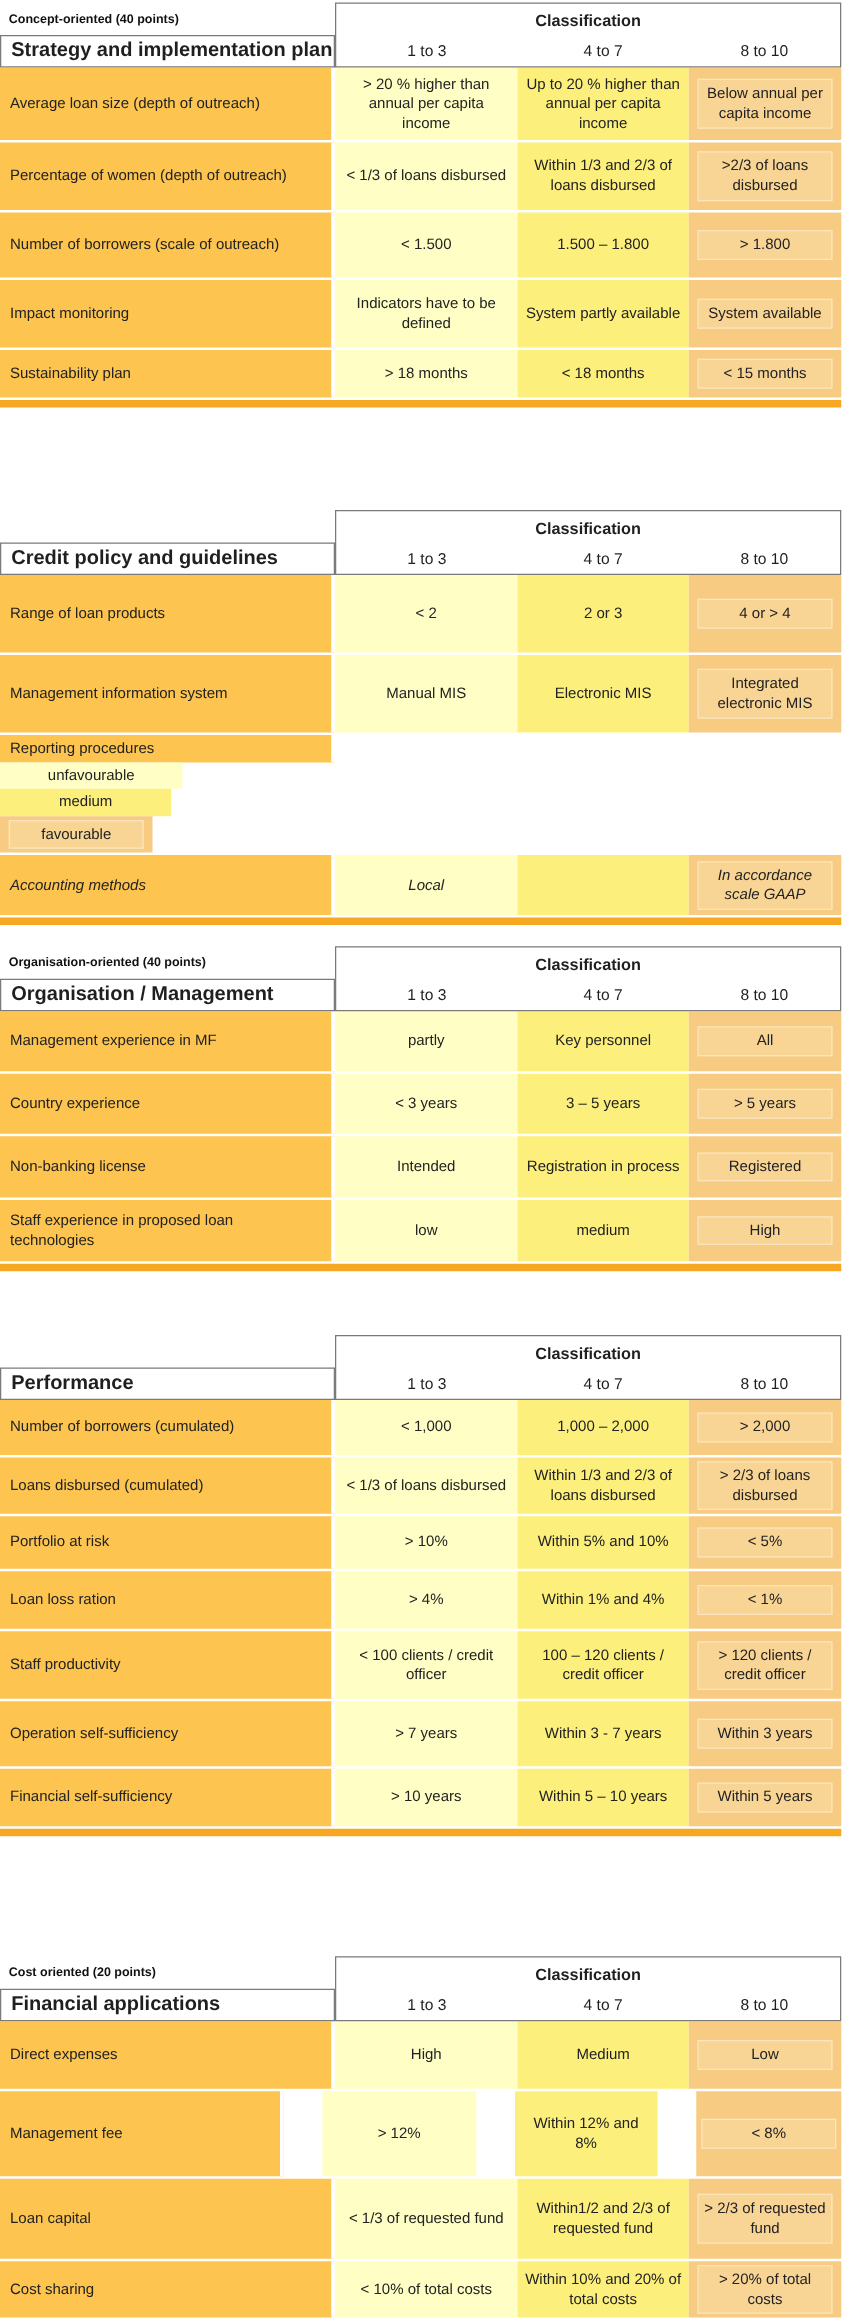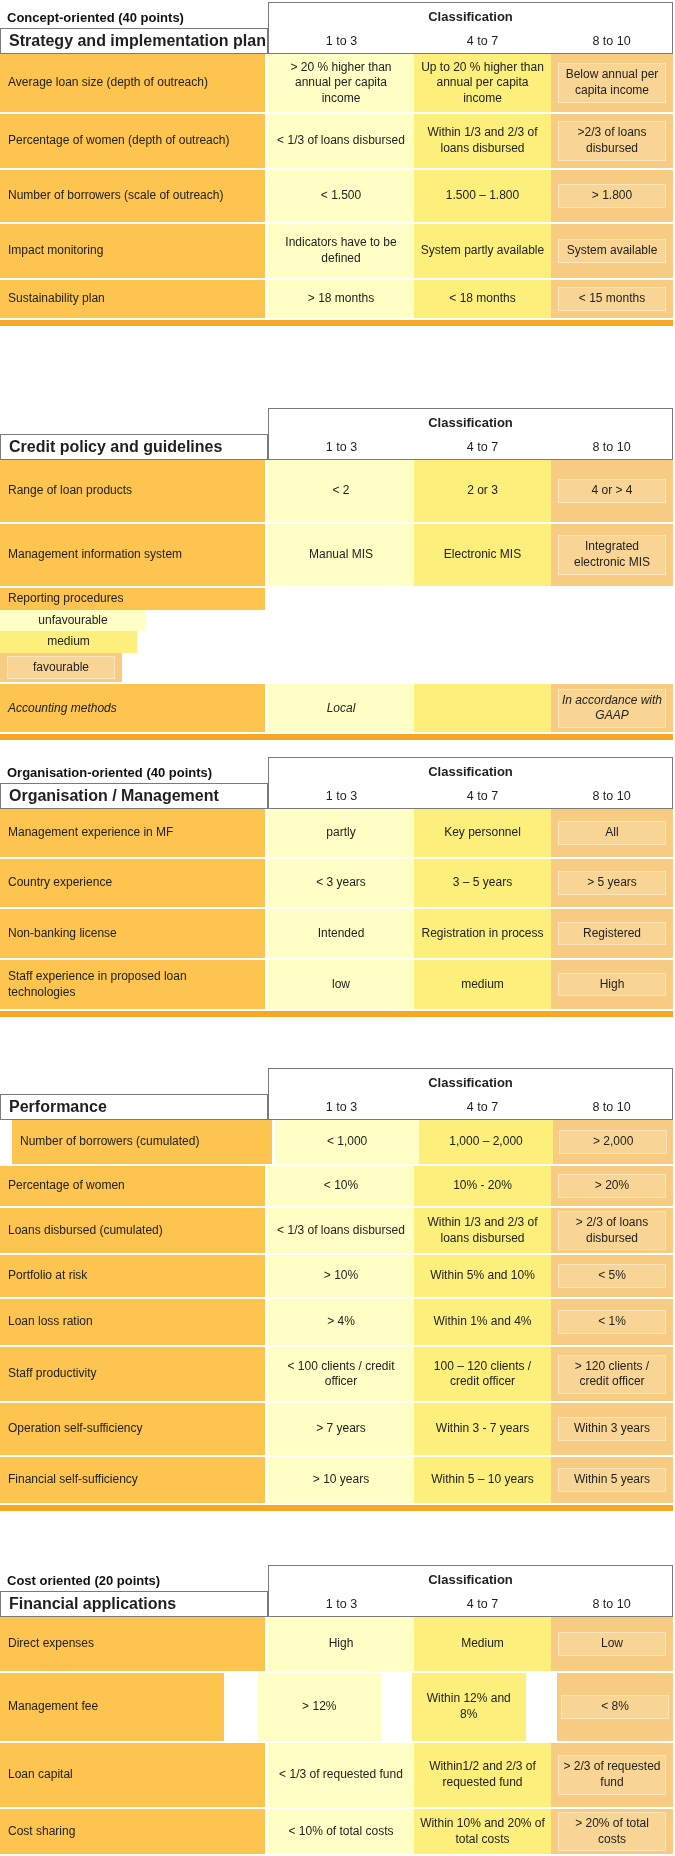--- a/index.html
+++ b/index.html
@@ -9,21 +9,21 @@
     height: 1856px;
     background: #ffffff;
     font-family: "Liberation Sans", sans-serif;
     color: #1f1f1f;
     overflow: hidden;
   }
   .tbl { position: absolute; left: 0; width: 673px; }
   .tbl-header { position: relative; height: 52px; }
   .tbl-title {
     position: absolute; left: 7px; top: 8px;
-    font-weight: bold; font-size: 13px; color: #111;
+    font-weight: bold; font-size: 10px; color: #111;
     white-space: nowrap;
   }
   .cls-box {
     position: absolute; left: 268px; top: 0;
     width: 405px; height: 52px;
     box-sizing: border-box;
     border: 1px solid #7a7a7a;
     background: #ffffff;
     display: flex; flex-direction: column;
   }
@@ -186,21 +186,21 @@
     <div class="cell c3">
       <div class="vbox">favourable</div>
     </div>
   </div>
 
   <div class="row" style="min-height: 48px; font-style: italic;">
     <div class="cell label">Accounting methods</div>
     <div class="cell c1">Local</div>
     <div class="cell c2"></div>
     <div class="cell c3">
-      <div class="vbox">In accordance with GAAP</div>
+      <div class="vbox">In accordance scale GAAP</div>
     </div>
   </div>
 </div>
     <div class="strip"></div>
   </section>
 
   <section class="tbl" style="top: 757px;">
     <div class="tbl-header">
       <div class="tbl-title">Organisation-oriented (40 points)</div>
       <div class="cls-box">
@@ -260,37 +260,29 @@
         <div class="cls-label">Classification</div>
         <div class="col-headers">
           <div class="col-head h1">1 to 3</div>
           <div class="col-head h2">4 to 7</div>
           <div class="col-head h3">8 to 10</div>
         </div>
       </div>
       <div class="sub-box">Performance</div>
     </div>
     <div class="tbl-body">
-  <div class="row" style="min-height: 44px; padding-left: 12px;">
+  <div class="row" style="min-height: 44px;">
     <div class="cell label">Number of borrowers (cumulated)</div>
     <div class="cell c1">&lt; 1,000</div>
     <div class="cell c2">1,000 – 2,000</div>
     <div class="cell c3">
       <div class="vbox">&gt; 2,000</div>
     </div>
   </div>
 
-  <div class="row" style="min-height: 40px;">
-    <div class="cell label">Percentage of women</div>
-    <div class="cell c1">&lt; 10%</div>
-    <div class="cell c2">10% - 20%</div>
-    <div class="cell c3">
-      <div class="vbox">&gt; 20%</div>
-    </div>
-  </div>
 
   <div class="row" style="min-height: 44px;">
     <div class="cell label">Loans disbursed (cumulated)</div>
     <div class="cell c1">&lt; 1/3 of loans disbursed</div>
     <div class="cell c2">Within 1/3 and 2/3 of loans disbursed</div>
     <div class="cell c3">
       <div class="vbox">&gt; 2/3 of loans disbursed</div>
     </div>
   </div>
 

